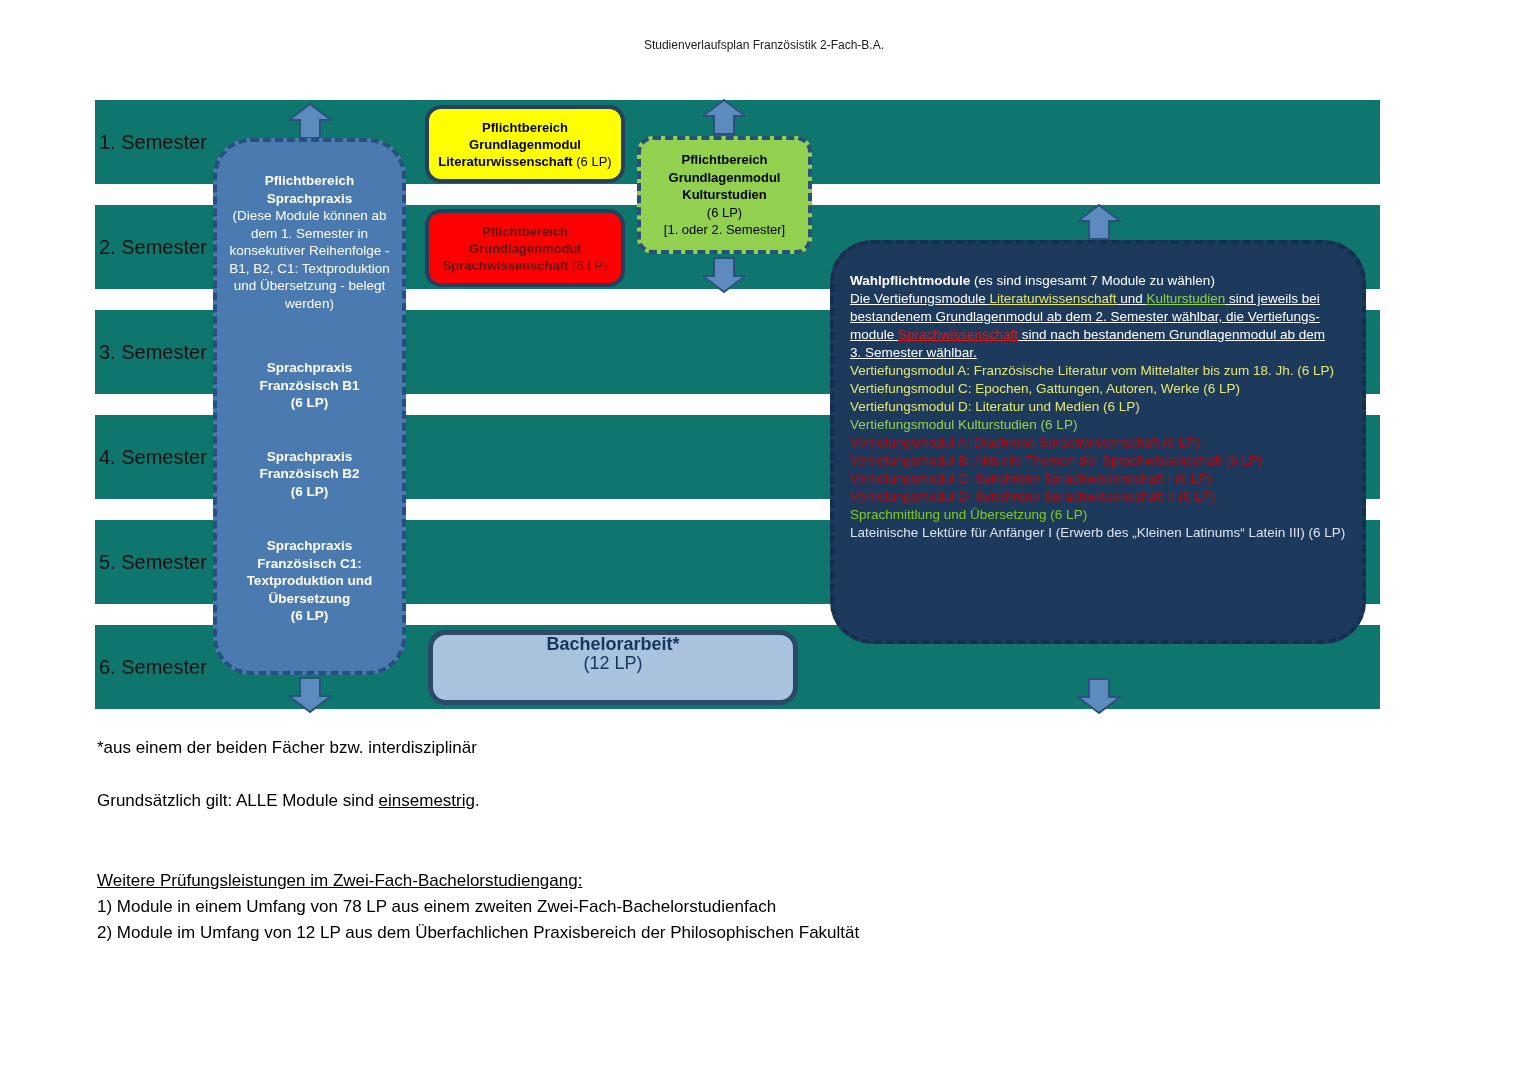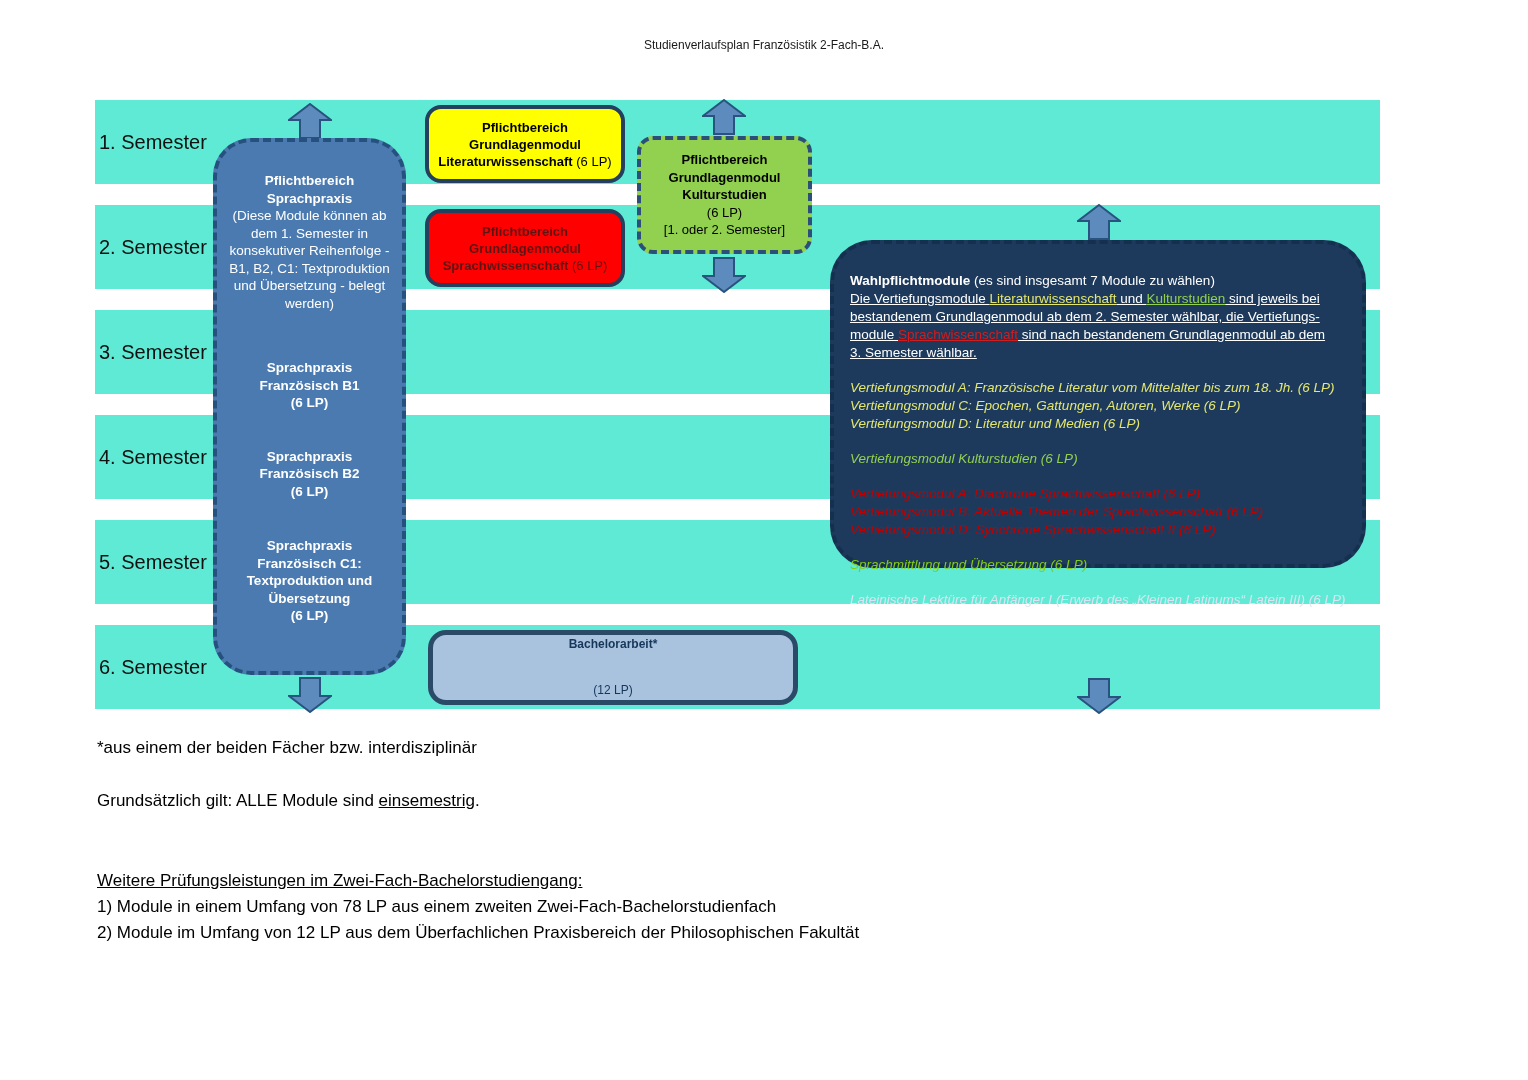--- a/index.html
+++ b/index.html
@@ -2,21 +2,21 @@
 <html lang="de"><head>
 <meta charset="utf-8">
 <style>
   html,body{margin:0;padding:0;background:#ffffff;}
   #stage{position:relative;width:1528px;height:1080px;background:#ffffff;
          font-family:"Liberation Sans","DejaVu Sans",sans-serif;color:#000;overflow:hidden;}
 
   .title{position:absolute;top:38px;left:0;width:100%;text-align:center;
          font-size:12px;color:#1a1a1a;}
 
-  .band{position:absolute;left:95px;width:1285px;height:84px;background:#5eead4;
+  .band{position:absolute;left:95px;width:1285px;height:84px;background:#0f766e;
         display:flex;align-items:center;}
   .band .sem-label{font-size:20px;color:#111;padding-left:4px;}
 
   .arrow{position:absolute;width:44px;height:36px;}
   .arrow svg{display:block;}
   .arrow.down svg{transform:rotate(180deg);}
 
   
   .sprach-box{position:absolute;left:213px;top:138px;width:193px;height:537px;
               box-sizing:border-box;background:#4a7ab0;border:4px dashed #26517f;
@@ -33,40 +33,40 @@
         font-size:13px;line-height:17px;text-align:center;}
   .pbox .b{font-weight:bold;}
   .box-lit{left:425px;top:105px;width:200px;height:78px;background:#ffff00;
            border:4px solid #24405e;color:#000;}
   .box-spw{left:425px;top:209px;width:200px;height:78px;background:#ff0000;
            border:4px solid #24405e;color:#5f1414;}
   .box-kult{left:637px;top:136px;width:175px;height:118px;background:#92d050;
             border:4px dashed #2b4f79;color:#000;line-height:17.5px;}
 
   
-  .wahl-box{position:absolute;left:830px;top:240px;width:536px;height:328px;
+  .wahl-box{position:absolute;left:830px;top:240px;width:536px;height:404px;
             box-sizing:border-box;background:#1d3a5c;border:4px dashed #15304f;
             border-radius:42px;color:#fff;font-size:13.5px;line-height:18px;
             padding:28px 14px 0 16px;}
   .u{text-decoration:underline;}
   .hl-yellow{color:#e4e76e;}
   .hl-green{color:#92d050;}
   .hl-red{color:#d41c1c;}
-  .grp{margin-top:17px;font-style:italic;}
+  .grp{}
   .txt-yellow{color:#e4e76e;}
   .txt-green{color:#92d050;}
   .txt-red{color:#c00000;}
   .txt-orange{color:#84cc16;}
   .txt-light{color:#dbe5f1;}
 
   
   .bach-box{position:absolute;left:428px;top:630px;width:370px;height:75px;
             box-sizing:border-box;background:#a9c3de;border:5px solid #2b4a68;
-            border-radius:18px;display:flex;flex-direction:column;justify-content:space-between;
-            align-items:center;color:#16365c;font-size:12px;line-height:19px;}
+            border-radius:18px;display:flex;flex-direction:column;justify-content:flex-start;
+            align-items:center;color:#16365c;font-size:18px;line-height:19px;}
   .bach-box .b{font-weight:bold;}
 
   
   .foot{position:absolute;left:97px;font-size:17px;color:#000;}
 </style>
 </head>
 <body>
 
 <div id="stage">
 
@@ -183,20 +183,21 @@
     </div>
     <div class="grp txt-yellow">
       <div>Vertiefungsmodul A: Französische Literatur vom Mittelalter bis zum 18. Jh. (6 LP)</div>
       <div>Vertiefungsmodul C: Epochen, Gattungen, Autoren, Werke (6 LP)</div>
       <div>Vertiefungsmodul D: Literatur und Medien (6 LP)</div>
     </div>
     <div class="grp txt-green">Vertiefungsmodul Kulturstudien (6 LP)</div>
     <div class="grp txt-red">
       <div>Vertiefungsmodul A: Diachrone Sprachwissenschaft (6 LP)</div>
       <div>Vertiefungsmodul B: Aktuelle Themen der Sprachwissenschaft (6 LP)</div>
+      <div>Vertiefungsmodul C: Synchrone Sprachwissenschaft I (6 LP)</div>
       <div>Vertiefungsmodul D: Synchrone Sprachwissenschaft II (6 LP)</div>
     </div>
     <div class="grp txt-orange">Sprachmittlung und Übersetzung (6 LP)</div>
     <div class="grp txt-light">Lateinische Lektüre für Anfänger I (Erwerb des „Kleinen Latinums“ Latein III) (6 LP)</div>
   </div>
 
   <div class="bach-box">
     <div class="b">Bachelorarbeit*</div>
     <div>(12 LP)</div>
   </div>

